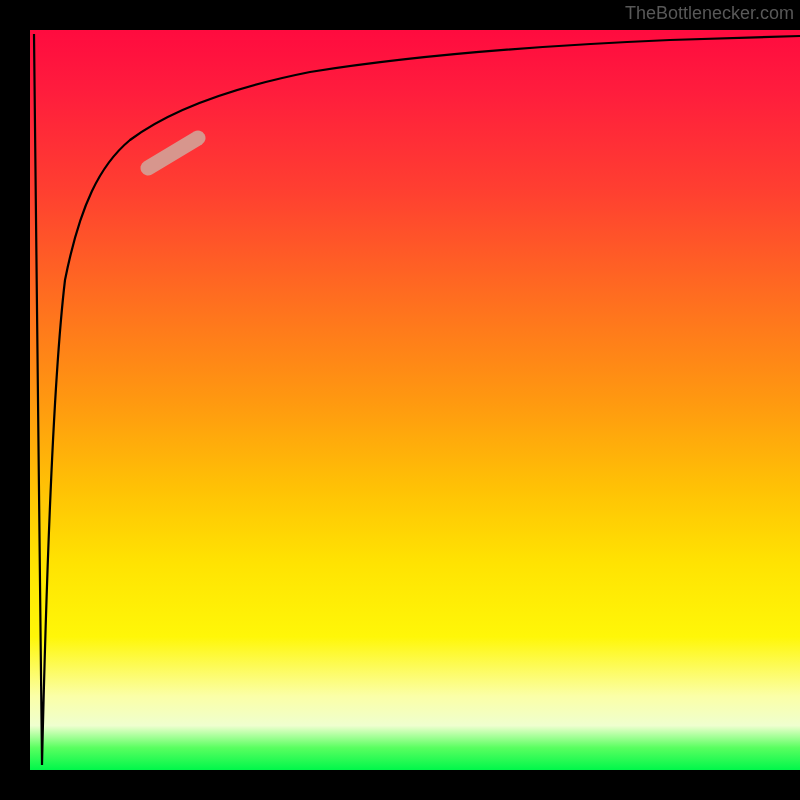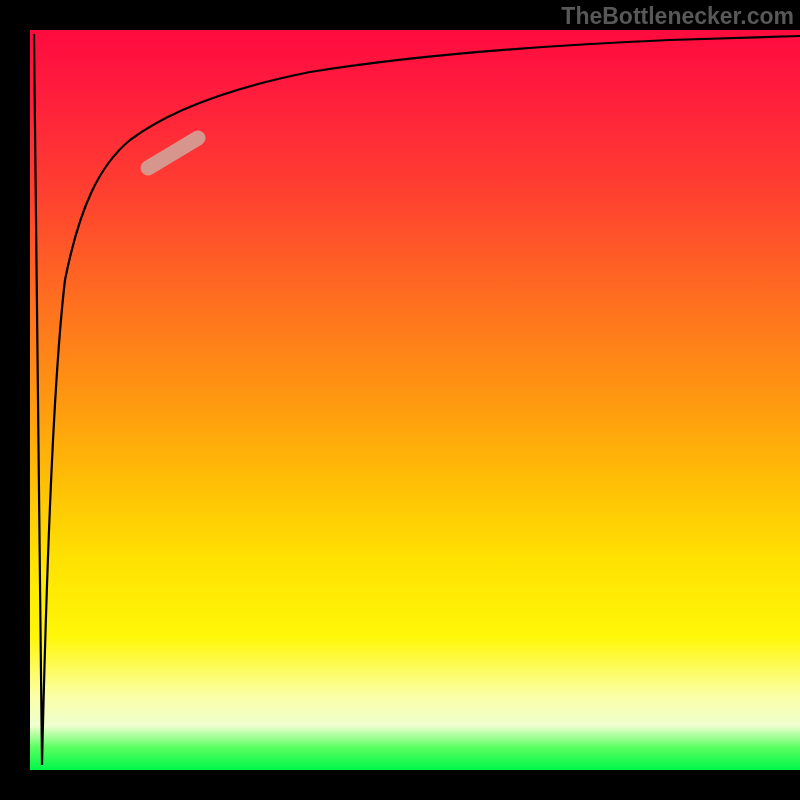--- a/index.html
+++ b/index.html
@@ -13,22 +13,22 @@
   .stage {
     position: relative;
     width: 800px;
     height: 800px;
   }
   .attribution {
     position: absolute;
     top: 3px;
     right: 6px;
     font-family: Arial, Helvetica, sans-serif;
-    font-size: 23px;
-    font-weight: 700;
+    font-size: 18px;
+    font-weight: 400;
     color: #585858;
     letter-spacing: 0px;
   }
   .plot-area {
     position: absolute;
     left: 30px;
     top: 30px;
     width: 770px;
     height: 740px;
     

